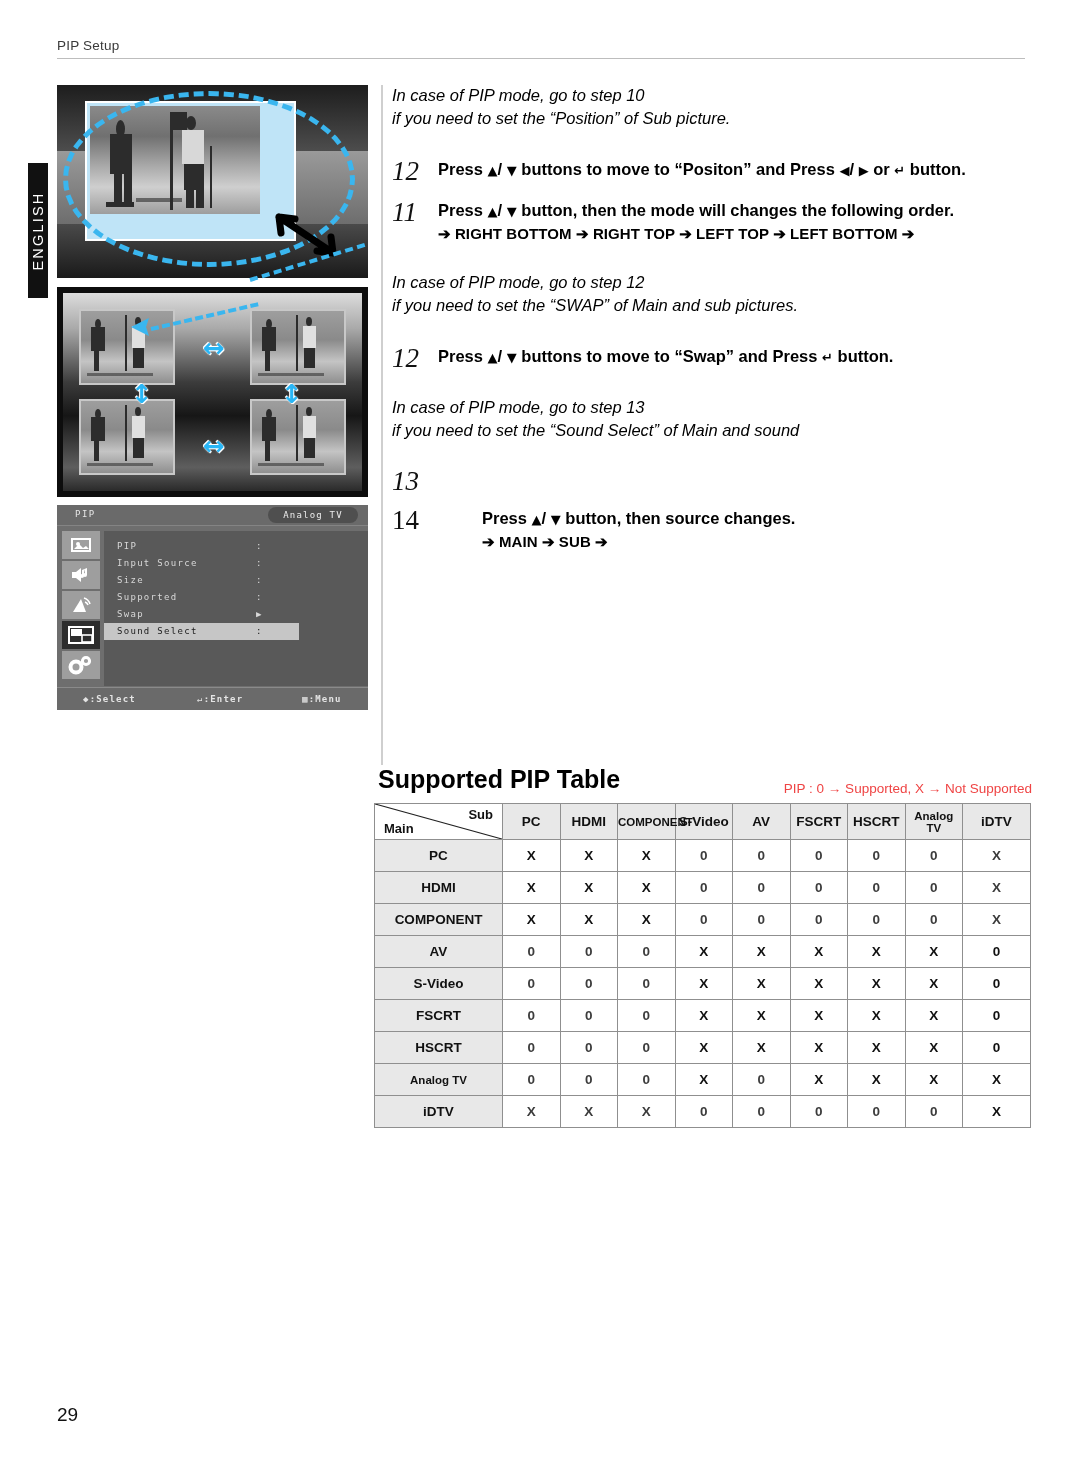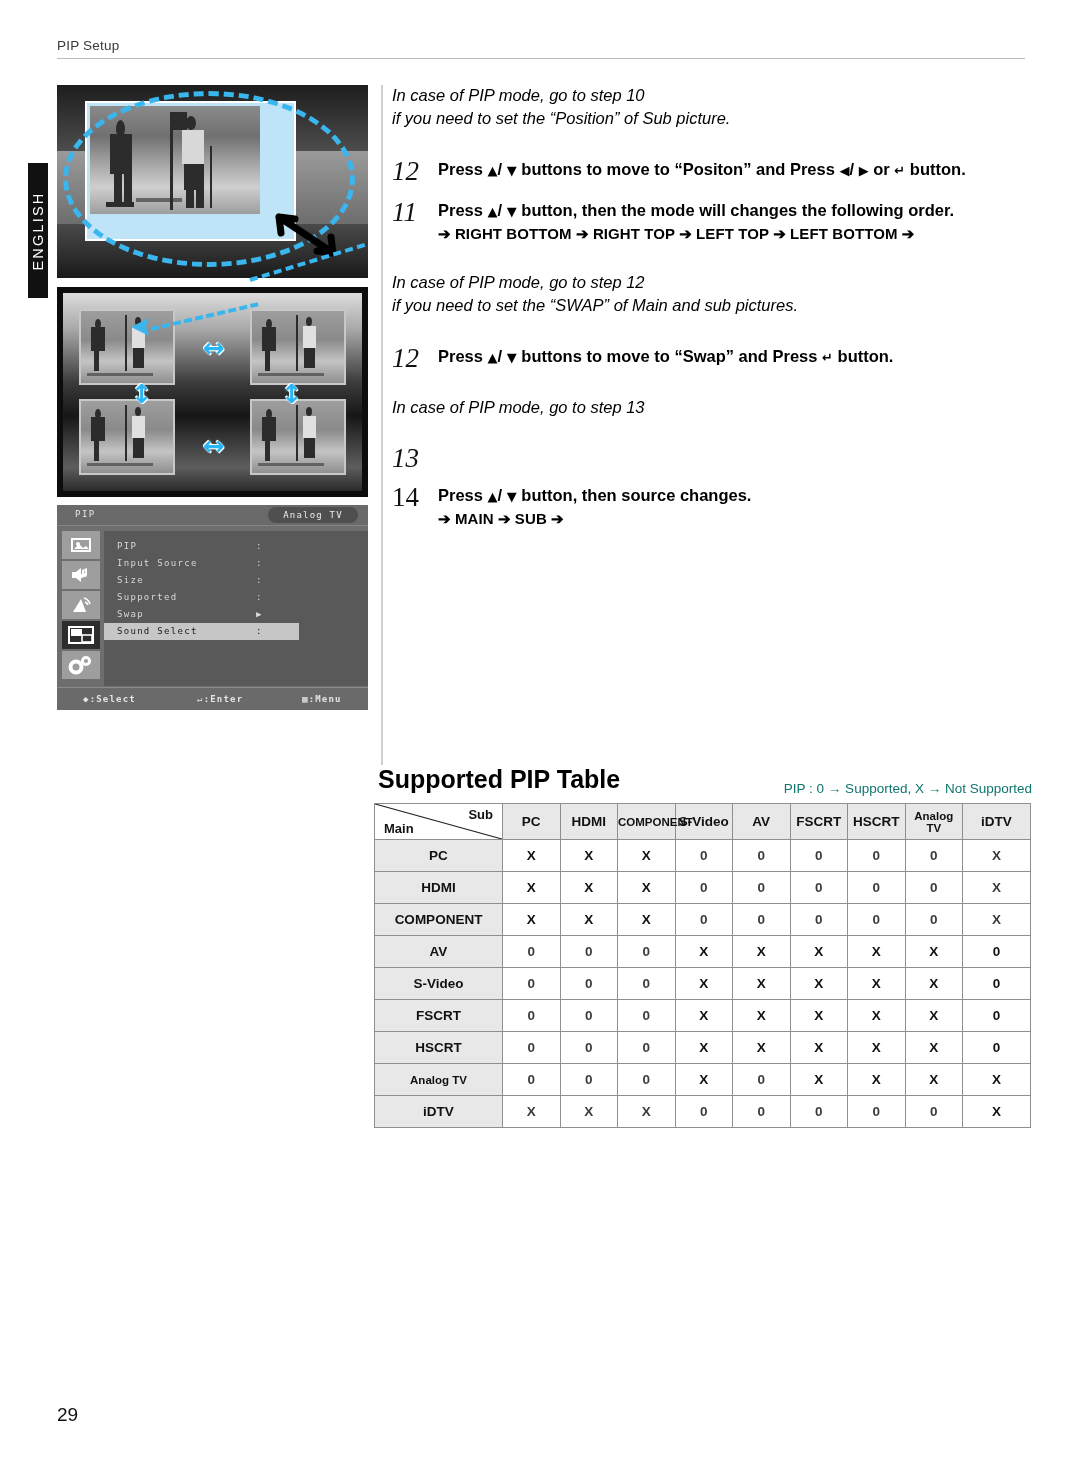--- a/index.html
+++ b/index.html
@@ -120,21 +120,21 @@
           font-family:"Liberation Sans", sans-serif; }
   .step { position:relative; display:flex; align-items:flex-start; }
   .stepno { font-family:"Liberation Serif", serif; font-style:italic;
             font-size:27px; width:46px; flex:0 0 46px; line-height:1; color:#111; }
   .steptxt { font-size:16.5px; font-weight:bold; line-height:22px; color:#000; }
   .glyph { font-family:"DejaVu Sans", sans-serif; font-size:13px; }
   .seq { font-size:15px; font-weight:bold; letter-spacing:.1px; }
 
   
   .tbl-title { position:absolute; left:378px; top:765px; font-size:25px; font-weight:bold; }
-  .tbl-legend { position:absolute; right:48px; top:781px; font-size:13.5px; color:#0f766e; }
+  .tbl-legend { position:absolute; right:48px; top:781px; font-size:13.5px; color:#ef4444; }
 
   table.pip { position:absolute; left:374px; top:803px; border-collapse:collapse;
               width:657px; table-layout:fixed; }
   table.pip th, table.pip td {
     border:1px solid #8f8f8f; text-align:center; font-size:13.5px; font-weight:bold;
     height:32px; color:#111; background:#fff;
   }
   table.pip thead th { background:#e8e8e8; height:36px; }
   table.pip tbody th { background:#e8e8e8; }
   table.pip th.rowhead { width:128px; }
@@ -370,26 +370,27 @@
         <span>Press</span>
         <span class="glyph">▲</span><span>/</span>
         <span class="glyph">▼</span>
         <span>buttons to move to “Swap” and Press</span>
         <span class="glyph">↵</span>
         <span>button.</span>
       </div>
     </div>
 
     <div class="note" style="margin-top:24px;">In case of PIP mode, go to step 13</div>
+    <div class="note">if you need to set the “Sound Select” of Main and sound</div>
 
     <div class="step" style="margin-top:26px;">
       <div class="stepno">13</div>
     </div>
 
-    <div class="step" style="margin-top:12px;">
+    <div class="step" style="margin-top:12px;gap:44px;">
       <div class="stepno" style="font-style:normal;">14</div>
       <div class="steptxt">
         <div>
           <span>Press</span>
           <span class="glyph">▲</span><span>/</span>
           <span class="glyph">▼</span>
           <span>button, then source changes.</span>
         </div>
         <div class="seq">➔ MAIN ➔ SUB ➔</div>
       </div>

